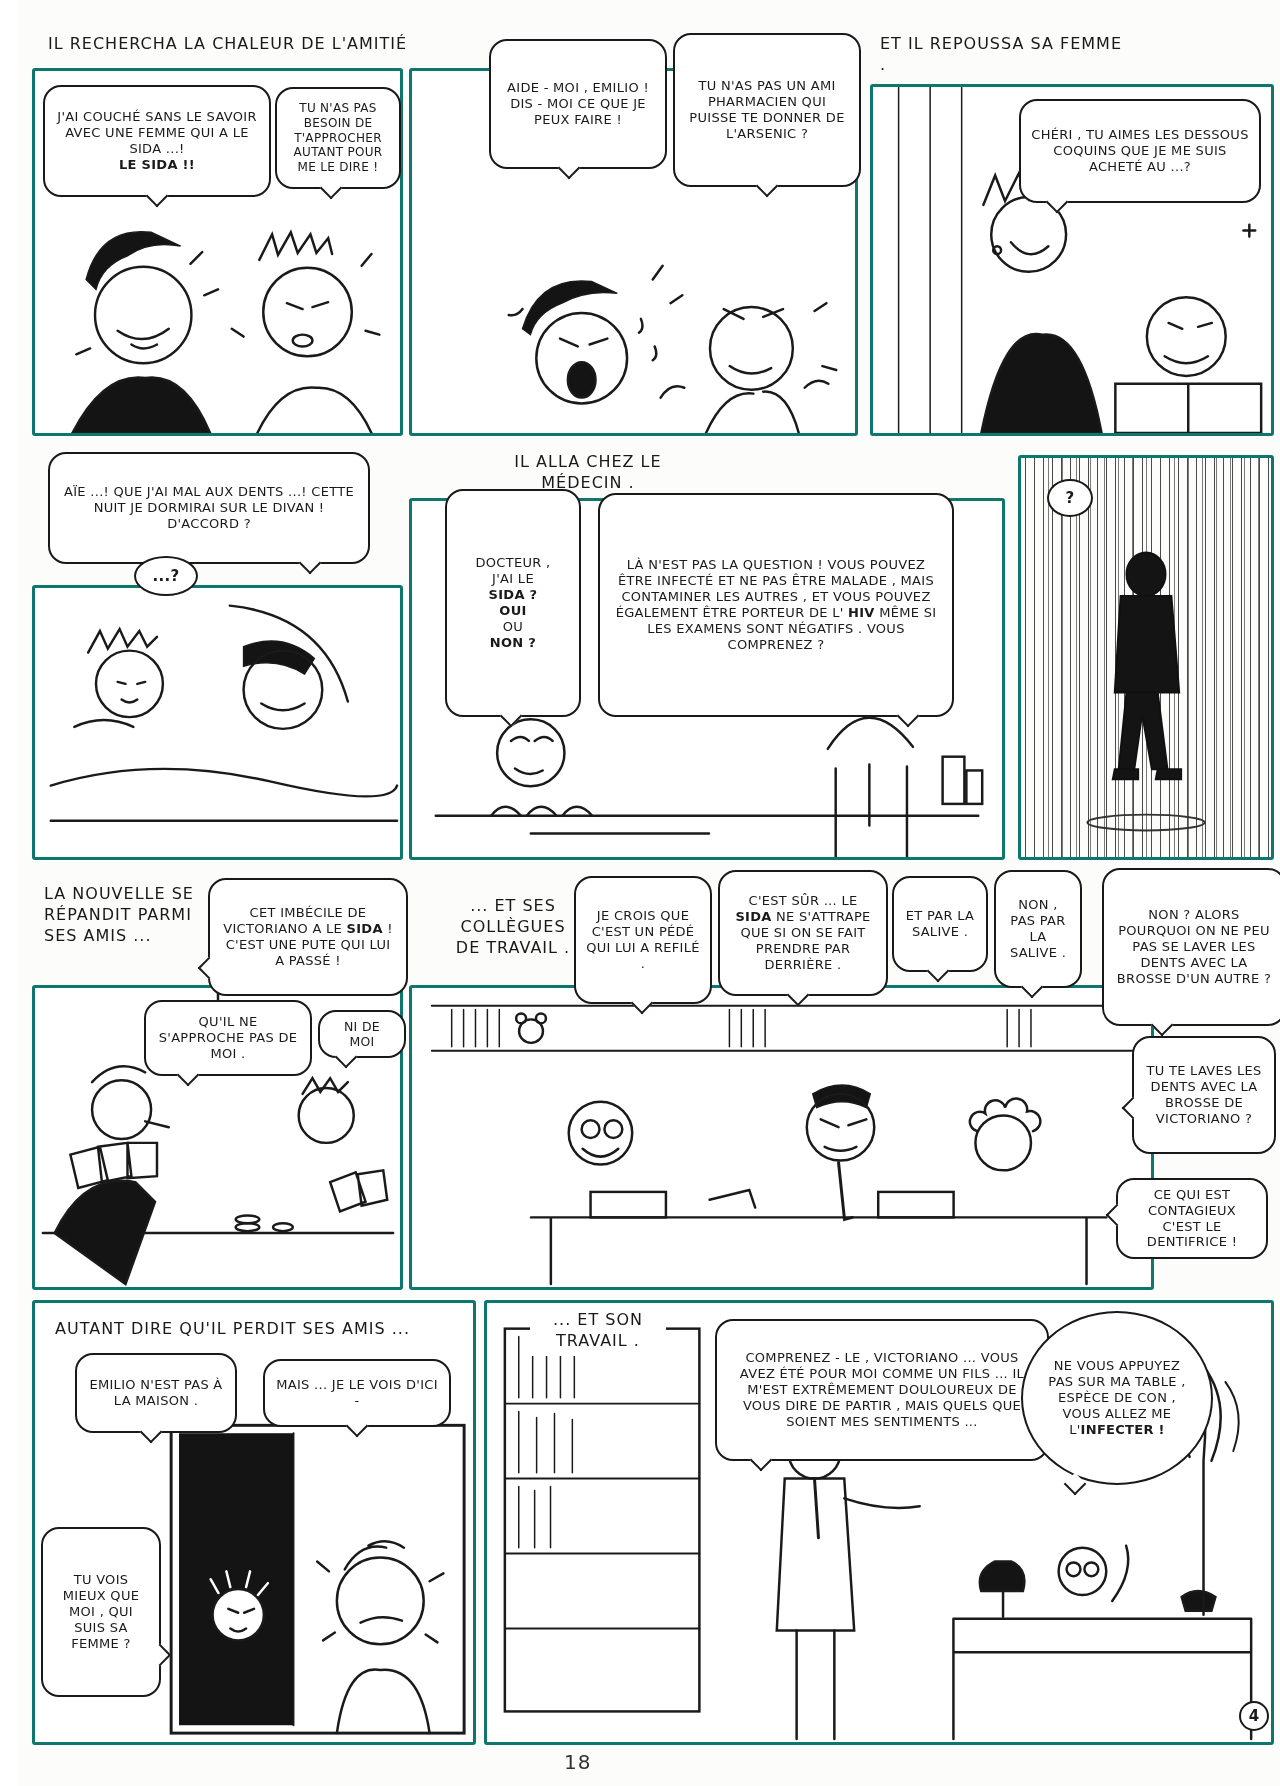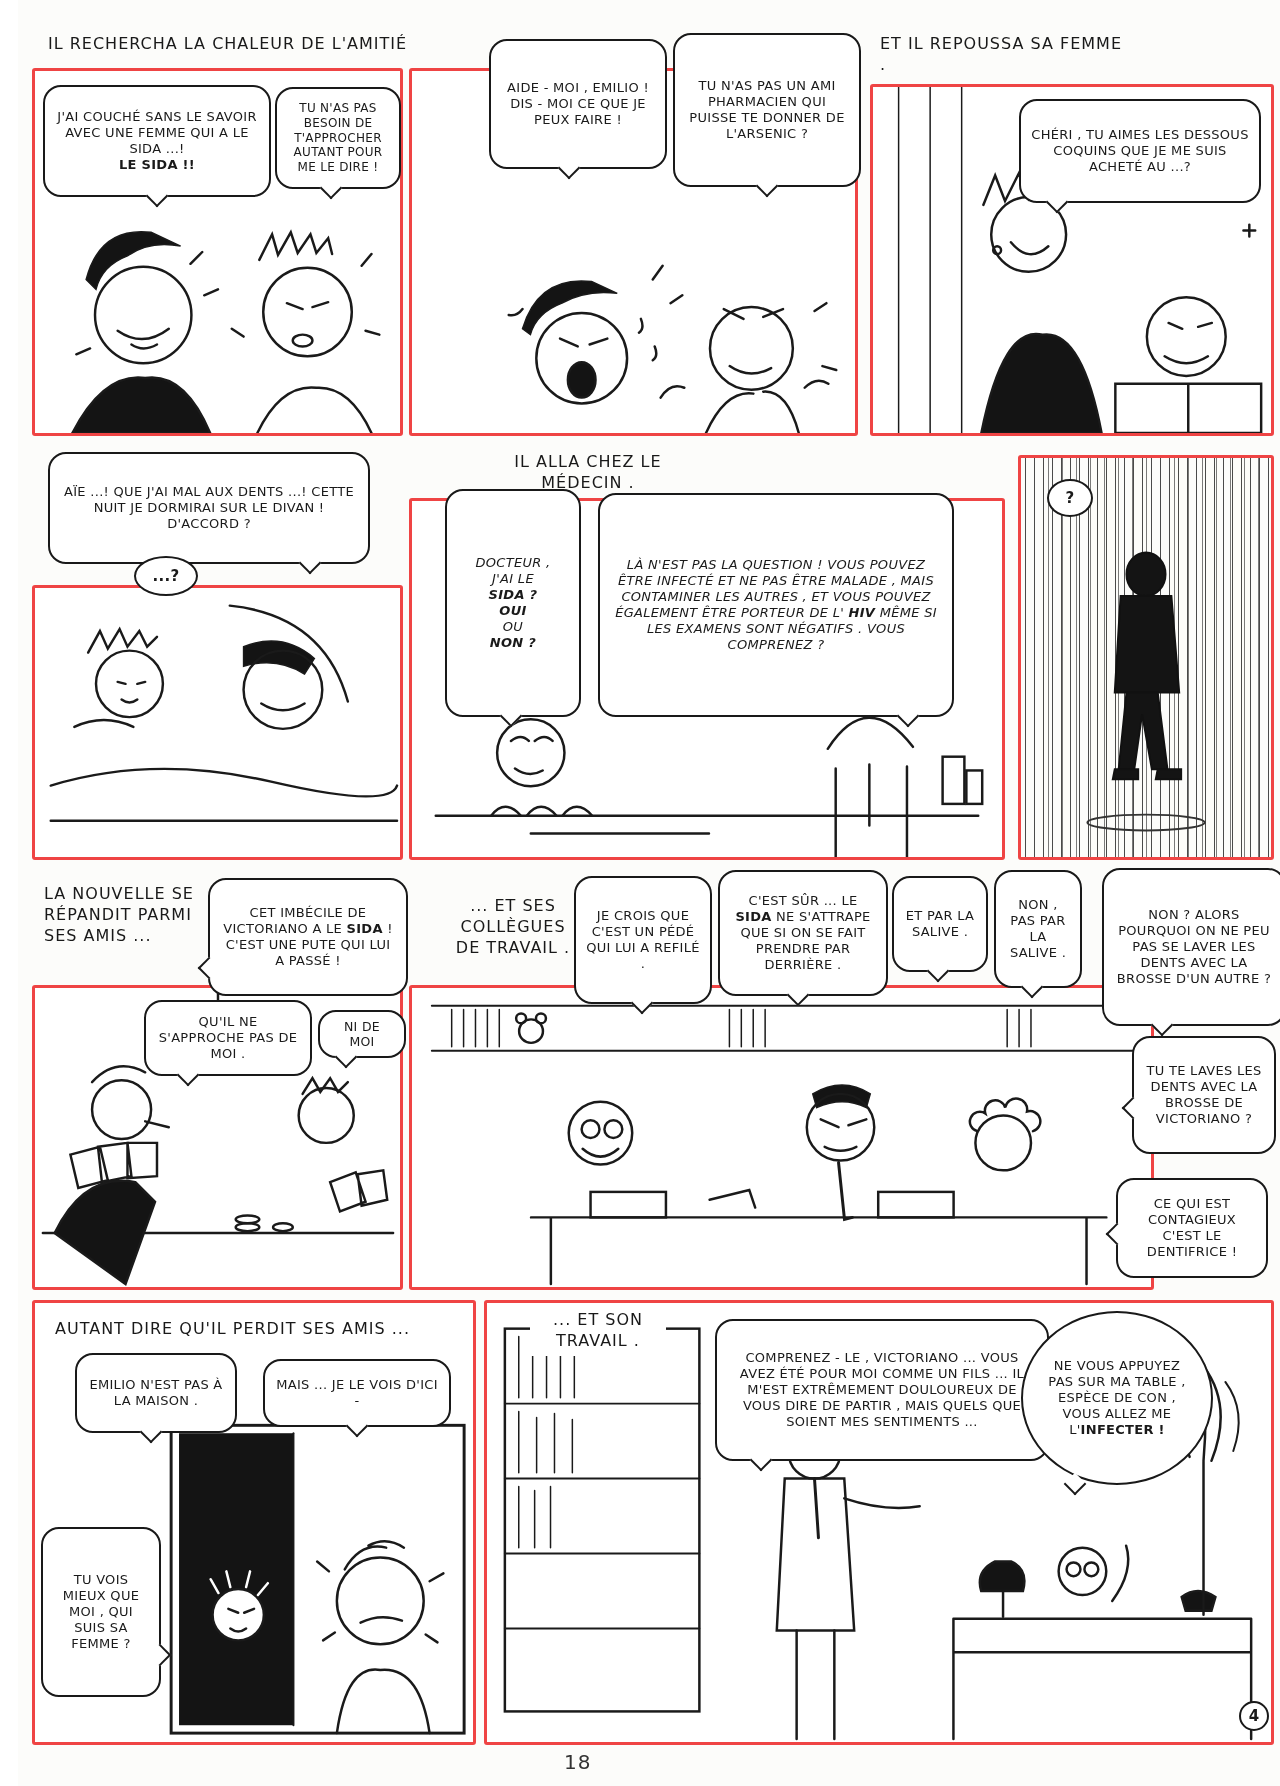--- a/index.html
+++ b/index.html
@@ -1,19 +1,19 @@
 <!DOCTYPE html>
 <html><head>
 <meta charset="utf-8">
 <style>
   * { box-sizing: border-box; margin: 0; padding: 0; }
   body { background: #ffffff; font-family: "DejaVu Sans", "Liberation Sans", sans-serif; }
   .page { position: relative; width: 1280px; height: 1786px; background: #fcfcfa; color: #1a1a1a; overflow: hidden; margin-left: 18px; }
 
-  .panel { position: absolute; background: #ffffff; border: 3px solid #ef4444; border-radius: 3px; z-index: 1; }
+  .panel { position: absolute; background: #ffffff; border: 3px solid #0f766e; border-radius: 3px; z-index: 1; }
   .art { position: absolute; inset: 0; width: 100%; height: 100%; z-index: 1; }
 
   .caption { position: absolute; z-index: 6; font-size: 16px; font-weight: 500; letter-spacing: 1px;
              line-height: 1.3; color: #191919; text-align: left; }
   .caption.center { text-align: center; }
   .caption.boxed { background: #ffffff; padding: 4px 8px; }
 
   .bubble { position: absolute; z-index: 5; background: #ffffff; border: 2.5px solid #191919;
             border-radius: 18px; display: flex; flex-direction: column; align-items: center;
             justify-content: center; text-align: center; padding: 8px 10px;
@@ -139,21 +139,21 @@
         <circle cx="252" cy="104" r="40"></circle>
         <path d="M230,118 q22,14 44,0"></path>
         <path d="M16,202 Q120,170 240,198 T368,202 M16,238 H368"></path>
         <path d="M40,142 q30,-14 60,0"></path>
       </g>
     </svg>
   </div>
 
   <div class="caption center" style="left:470px; top:452px; width:200px;">IL ALLA CHEZ LE MÉDECIN .</div>
 
-  <div class="panel" style="left:391px; top:498px; width:596px; height:362px;font-style:italic;">
+  <div class="panel" style="left:391px; top:498px; width:596px; height:362px;">
     <svg class="art" viewBox="0 0 596 362" preserveAspectRatio="none">
       <g fill="none" stroke="#1a1a1a" stroke-width="2.5" stroke-linecap="round">
         <path d="M24,320 H572 M120,338 H300"></path>
         <circle cx="120" cy="256" r="34"></circle>
         <path d="M100,244 q10,-8 18,0 M124,244 q10,-8 18,0 M104,272 q14,10 28,2"></path>
         <path d="M80,320 q14,-18 30,0 M116,320 q14,-18 30,0 M152,320 q14,-18 30,0"></path>
         <path d="M420,80 h86 l-6,-22 h-74 z" fill="#fff"></path>
         <circle cx="462" cy="122" r="38"></circle>
         <path d="M436,136 q26,20 52,0" stroke-width="4"></path>
         <path d="M452,166 q10,10 20,0"></path>
@@ -284,21 +284,21 @@
     <i class="tail tail-b" style="left:28px;"></i>
   </div>
   <div class="bubble" style="left:1084px; top:868px; width:184px; height:158px;">
     <span>NON ? ALORS POURQUOI ON NE PEU PAS SE LAVER LES DENTS AVEC LA BROSSE D'UN AUTRE ?</span>
     <i class="tail tail-b" style="left:50px;"></i>
   </div>
   <div class="bubble" style="left:1114px; top:1036px; width:144px; height:118px;">
     <span>TU TE LAVES LES DENTS AVEC LA BROSSE DE VICTORIANO ?</span>
     <i class="tail tail-l" style="bottom:36px;"></i>
   </div>
-  <div class="bubble" style="left:1098px; top:1178px; width:152px; height:100px;align-items:flex-end;">
+  <div class="bubble" style="left:1098px; top:1178px; width:152px; height:81px;align-items:flex-end;">
     <span>CE QUI EST CONTAGIEUX C'EST LE DENTIFRICE !</span>
     <i class="tail tail-l" style="bottom:34px;"></i>
   </div>
 
   <div class="panel" style="left:14px; top:1300px; width:444px; height:445px;">
     <svg class="art" viewBox="0 0 444 445" preserveAspectRatio="none">
       <g fill="none" stroke="#1a1a1a" stroke-width="2.5" stroke-linecap="round">
         <rect x="138" y="124" width="297" height="312" stroke-width="3"></rect>
         <rect x="146" y="132" width="116" height="296" fill="#141414" stroke="none"></rect>
         <path d="M262,132 V428" stroke-width="2"></path>

